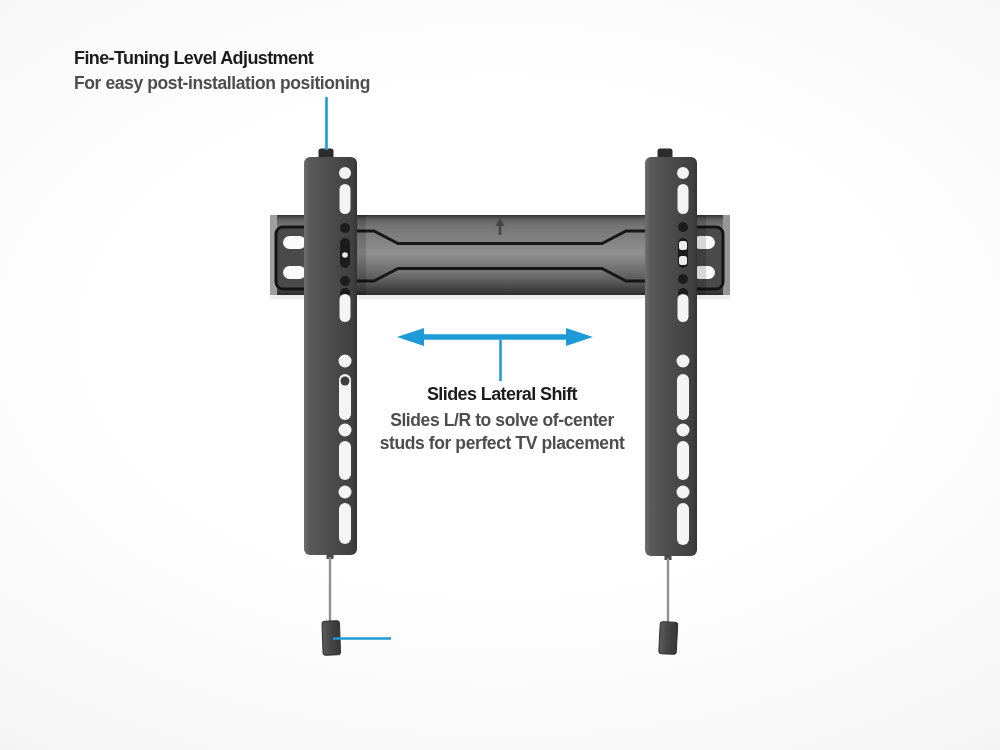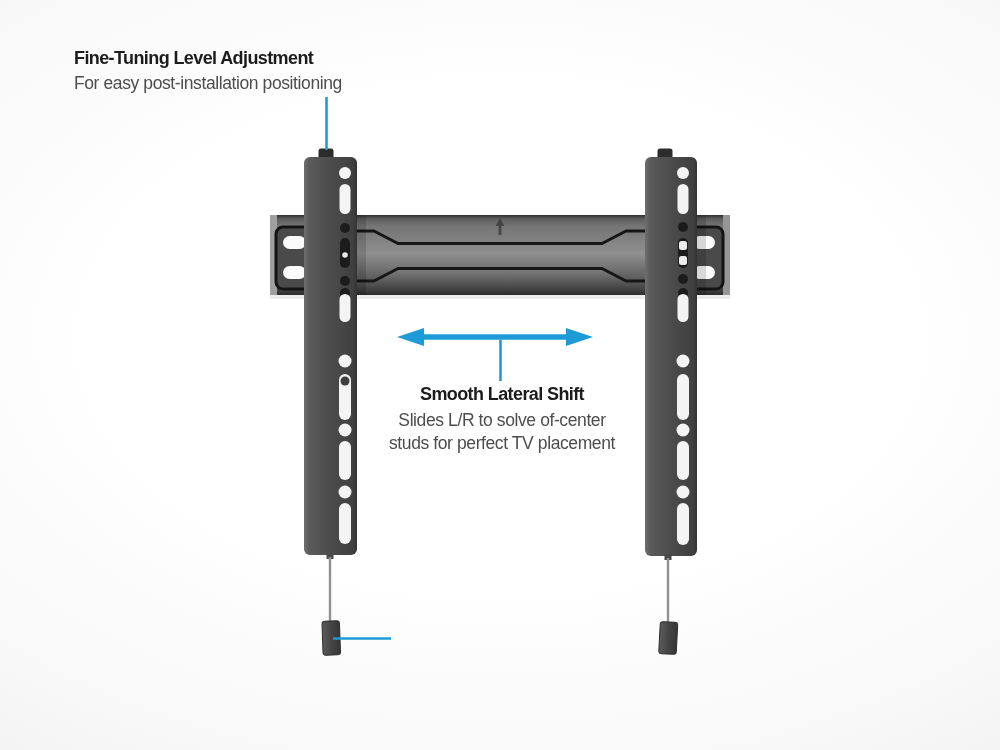--- a/index.html
+++ b/index.html
@@ -16,21 +16,21 @@
   }
   .stage{position:absolute;inset:0;width:1000px;height:610px;padding-left:24px;}
   .mount-svg{position:absolute;left:0;top:0;width:1000px;height:750px;display:block;}
 
   .callout{position:absolute;}
   .c-title{
     font-size:18px;font-weight:700;color:var(--title-color);
     letter-spacing:-0.6px;line-height:23px;white-space:nowrap;
   }
   .c-desc{
-    font-size:17.5px;font-weight:400;color:var(--body-color);
+    font-size:17.5px;font-weight:700;color:var(--body-color);
     letter-spacing:-0.4px;line-height:23px;white-space:nowrap;
   }
   .callout-level{left:74px;top:47px;}
   .callout-level .c-title{margin-bottom:2px;}
   .callout-lateral{left:342px;top:383px;width:320px;text-align:center;}
   .callout-lateral .c-title{margin-bottom:3px;}
   .callout-lock{left:393px;top:618px;}
   .callout-lock .c-desc{margin-top:5px;}
 
   .hole-light{fill:#f4f4f4;}
@@ -167,19 +167,19 @@
 
     <line x1="333" y1="638.5" x2="391" y2="638.5" class="accent-stroke" stroke-width="2.6"></line>
   </svg>
 
   <div class="callout callout-level">
     <div class="c-title">Fine-Tuning Level Adjustment</div>
     <div class="c-desc">For easy post-installation positioning</div>
   </div>
 
   <div class="callout callout-lateral">
-    <div class="c-title">Smooth Lateral Shift</div>
+    <div class="c-title">Slides Lateral Shift</div>
     <div class="c-desc">Slides L/R to solve of-center</div>
     <div class="c-desc">studs for perfect TV placement</div>
   </div>
 
 
 </div>
 
 </body></html>

